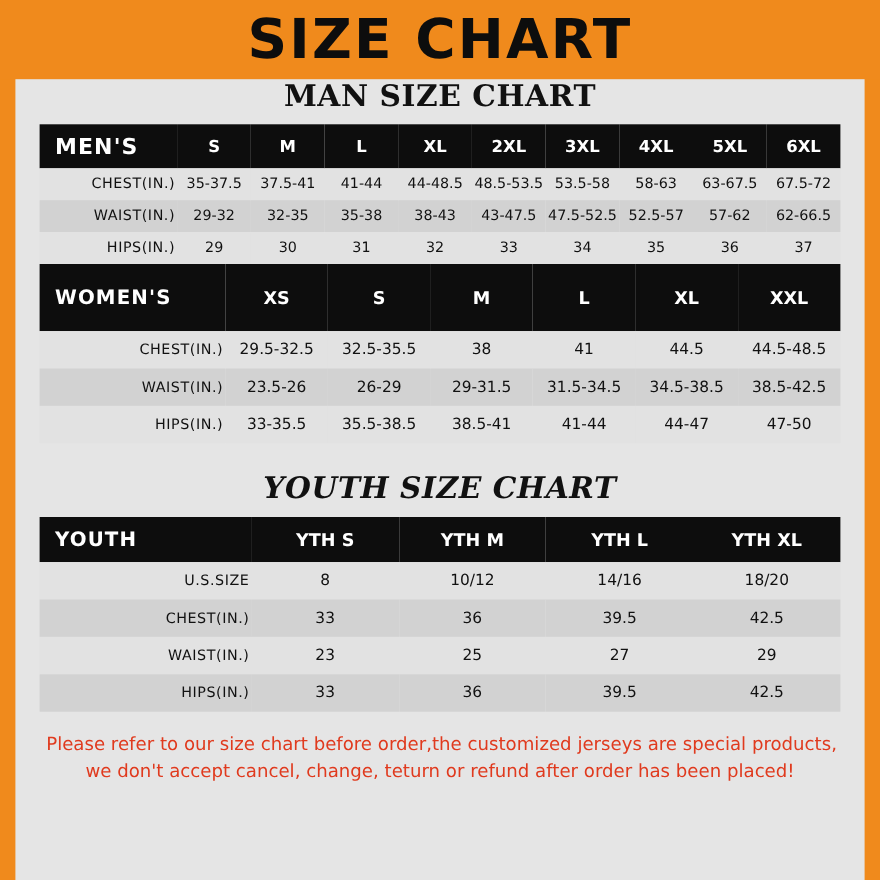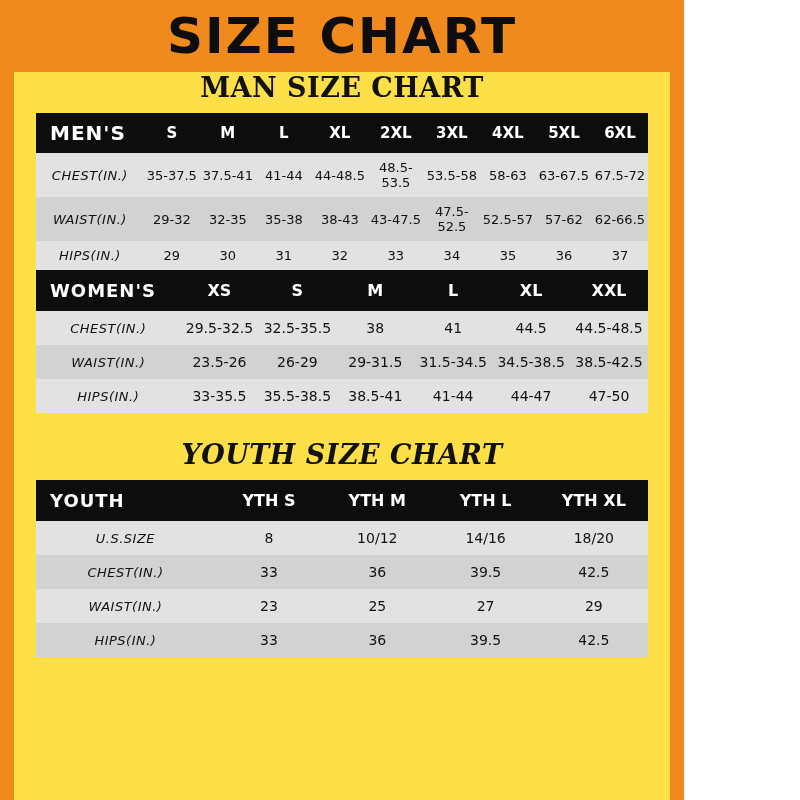--- a/index.html
+++ b/index.html
@@ -8,23 +8,23 @@
   }
   body {
     width: 800px;
     height: 800px;
     background: #ffffff;
     font-family: "DejaVu Sans", sans-serif;
     overflow: hidden;
   }
   .page {
     position: relative;
-    width: 684px;
+    width: 800px;
     height: 800px;
-    background: #fde047;
+    background: #e5e5e5;
     box-sizing: border-box;
     border-left: 14px solid #f08a1c;
     border-right: 14px solid #f08a1c;
   }
   .banner {
     height: 72px;
     background: #f08a1c;
     display: flex;
     align-items: center;
     justify-content: center;
@@ -81,32 +81,31 @@
   }
   
   table.sizetable tbody td {
     font-size: 13px;
     color: #111111;
     padding: 7px 2px;
   }
   table.sizetable tbody td.rowlabel {
     letter-spacing: 0.5px;
     font-size: 13px;
-    text-align: center;
-    font-style: italic;
+    text-align: right;
   }
   tbody tr.r-light { background: #e2e2e2; }
   tbody tr.r-dark  { background: #d2d2d2; }
 
   
-  table.youth thead th { font-size: 16px; padding: 10px 18px; }
+  table.youth thead th { font-size: 16px; padding: 10px 4px; }
   table.youth thead th.rowlabel { font-size: 18px; }
   table.youth tbody td { font-size: 14px; padding: 9px 2px; }
 
-  table.women thead th { font-size: 16px; padding: 10px 2px; }
+  table.women thead th { font-size: 16px; padding: 20px 2px; }
   table.women thead th.rowlabel { font-size: 18px; }
   table.women tbody td { font-size: 14px; padding: 9px 2px; }
 
   .notice {
     margin-top: 18px;
     padding: 0 6px;
     color: #e03a1e;
     font-family: "DejaVu Sans", sans-serif;
     font-size: 16.5px;
     line-height: 1.45;
@@ -260,15 +259,19 @@
         <tr class="r-dark">
           <td class="rowlabel">HIPS(IN.)</td>
           <td>33</td>
           <td>36</td>
           <td>39.5</td>
           <td>42.5</td>
         </tr>
       </tbody>
     </table>
 
+    <div class="notice">
+      <div>Please refer to our size chart before order,the customized jerseys are special products,</div>
+      <div>we don't accept cancel, change, teturn or refund after order has been placed!</div>
+    </div>
 
   </div>
 </div>
 
 </body></html>

